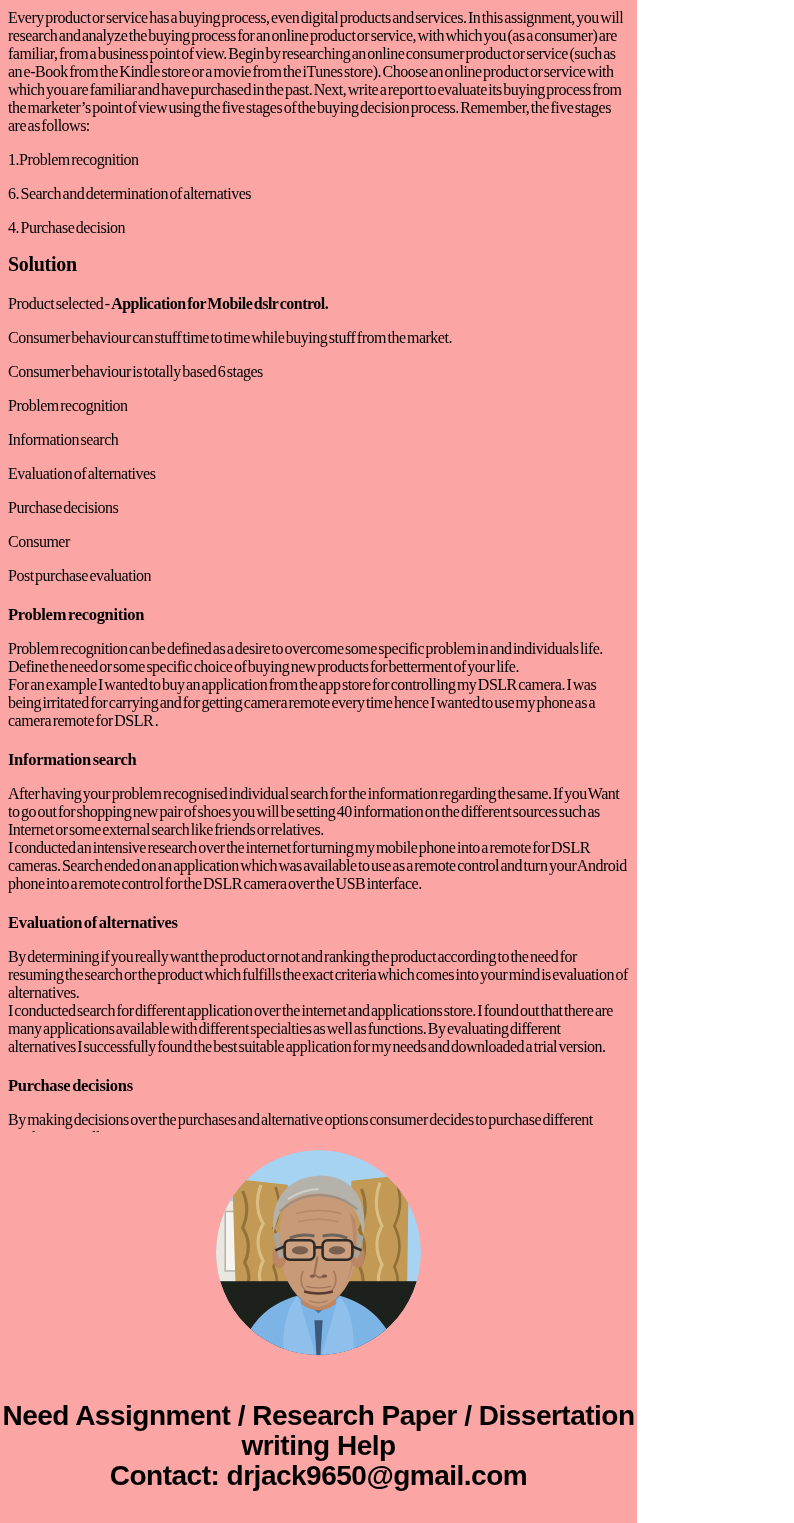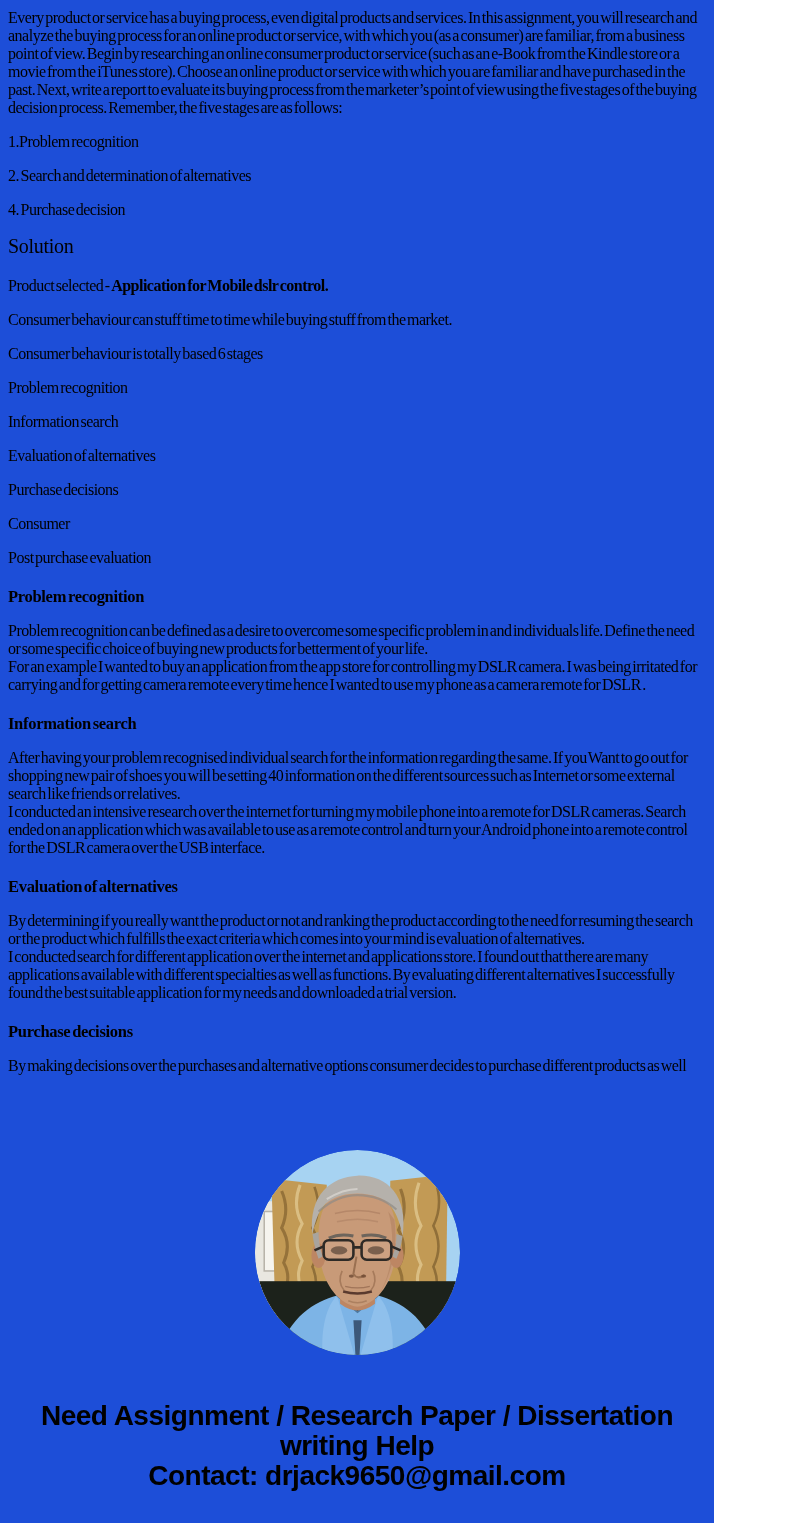--- a/index.html
+++ b/index.html
@@ -1,38 +1,38 @@
 <!DOCTYPE html>
 <html><head>
 <meta charset="utf-8">
 <style>
   html, body { margin: 0; padding: 0; background: #ffffff; }
   .page {
-    width: 714px;
+    width: 637px;
     height: 1523px;
     overflow: hidden;
-    background: #1d4ed8;
+    background: #fca5a5;
     color: #000000;
     font-family: "Liberation Serif", "DejaVu Serif", serif;
   }
   
   .doc-text {
     box-sizing: border-box;
     height: 1132px;
     overflow: hidden;
     padding: 9px 8px 0 8px;
     font-size: 16px;
     line-height: 18px;
     letter-spacing: -0.5px;
     word-spacing: -2px;
   }
   .doc-text p { margin: 16px 0; }
   .doc-text p.first { margin-top: 0; }
   h3.solution-heading {
-    font-size: 20px; line-height: 23px; font-weight: 400;
+    font-size: 20px; line-height: 23px; font-weight: 700;
     margin: 16px 0 19px 0; letter-spacing: -0.3px;
   }
   h4.section-heading {
     font-size: 16.5px; line-height: 19px; font-weight: 700;
     margin: 20px 0 16px 0; letter-spacing: -0.3px;
   }
   .photo-wrap { text-align: center; margin-top: 18px; height: 205px; }
   .photo {
     width: 205px; height: 205px; border-radius: 50%;
     overflow: hidden; display: inline-block; vertical-align: top;
@@ -53,21 +53,21 @@
 </head>
 <body>
 
 <div class="page">
 
   <div class="doc-text">
 
     <p class="first">Every product or service has a buying process, even digital products and services. In this assignment, you will research and analyze the buying process for an online product or service, with which you (as a consumer) are familiar, from a business point of view. Begin by researching an online consumer product or service (such as an e-Book from the Kindle store or a movie from the iTunes store). Choose an online product or service with which you are familiar and have purchased in the past. Next, write a report to evaluate its buying process from the marketer’s point of view using the five stages of the buying decision process. Remember, the five stages are as follows:</p>
 
     <p>1.Problem recognition</p>
-    <p>2. Search and determination of alternatives</p>
+    <p>6. Search and determination of alternatives</p>
     <p>4. Purchase decision</p>
 
     <h3 class="solution-heading">Solution</h3>
 
     <p><span>Product selected - </span><b>Application for Mobile dslr control.</b></p>
 
     <p>Consumer behaviour can stuff time to time while buying stuff from the market.</p>
     <p>Consumer behaviour is totally based 6 stages</p>
 
     <p>Problem recognition</p>

